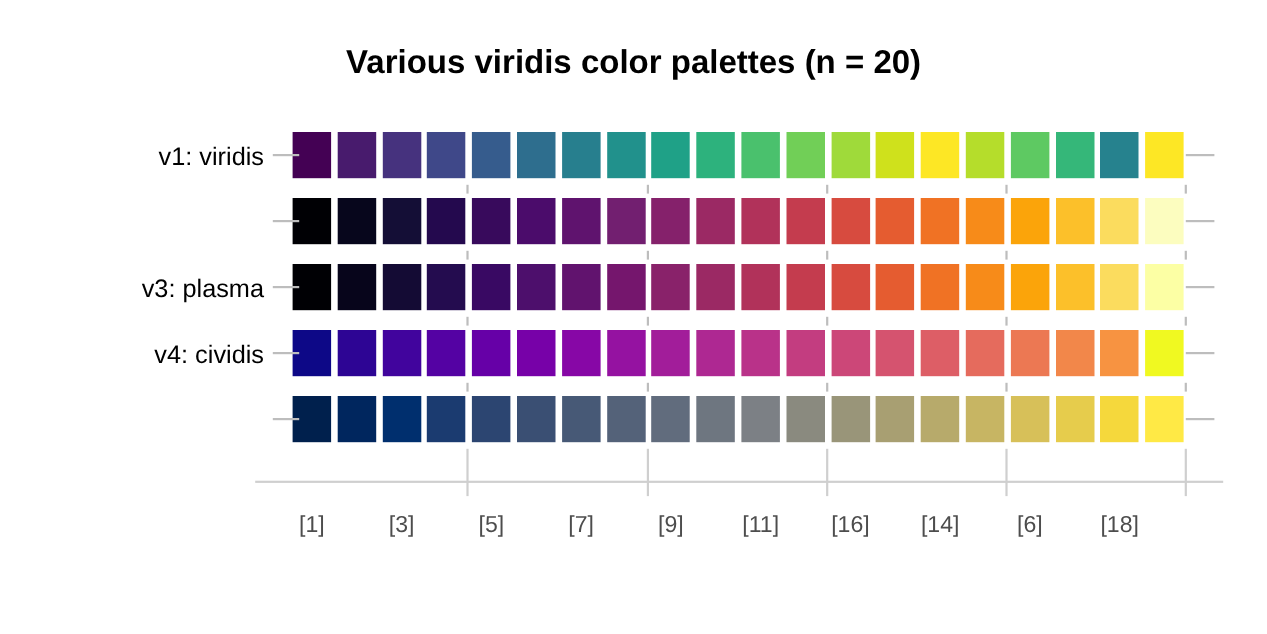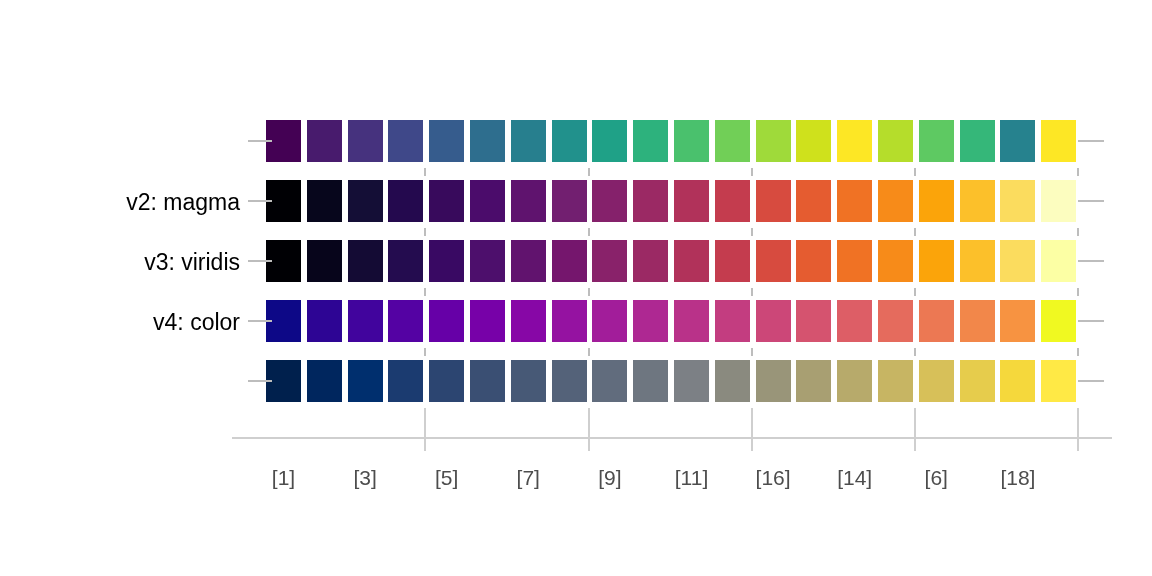--- a/index.html
+++ b/index.html
@@ -63,20 +63,21 @@
     color:#4d4d4d;
     text-align:center;
     white-space:nowrap;
   }
 </style>
 </head>
 <body>
 
 <div id="stage">
 
+  <div id="title">Various viridis color palettes (n = 20)</div>
 
   <div id="plot">
       <div class="row" style="left: 0px; top: 120px; width: 1152px;">
         <div class="tile" title="#440154" style="left: 266px; width: 35px; background: rgb(68, 1, 84);"></div>
         <div class="tile" title="#481B6D" style="left: 306.8px; width: 35px; background: rgb(72, 27, 109);"></div>
         <div class="tile" title="#46327E" style="left: 347.6px; width: 35px; background: rgb(70, 50, 126);"></div>
         <div class="tile" title="#3F4889" style="left: 388.4px; width: 35px; background: rgb(63, 72, 137);"></div>
         <div class="tile" title="#365C8D" style="left: 429.2px; width: 35px; background: rgb(54, 92, 141);"></div>
         <div class="tile" title="#2E6E8E" style="left: 470px; width: 35px; background: rgb(46, 110, 142);"></div>
         <div class="tile" title="#277F8E" style="left: 510.8px; width: 35px; background: rgb(39, 127, 142);"></div>
@@ -87,20 +88,21 @@
         <div class="tile" title="#71CF57" style="left: 714.8px; width: 35px; background: rgb(113, 207, 87);"></div>
         <div class="tile" title="#9FDA3A" style="left: 755.6px; width: 35px; background: rgb(159, 218, 58);"></div>
         <div class="tile" title="#CFE11C" style="left: 796.4px; width: 35px; background: rgb(207, 225, 28);"></div>
         <div class="tile" title="#FDE725" style="left: 837.2px; width: 35px; background: rgb(253, 231, 37);"></div>
         <div class="tile" title="#B5DD2B" style="left: 878px; width: 35px; background: rgb(181, 221, 43);"></div>
         <div class="tile" title="#5EC962" style="left: 918.8px; width: 35px; background: rgb(94, 201, 98);"></div>
         <div class="tile" title="#35B779" style="left: 959.6px; width: 35px; background: rgb(53, 183, 121);"></div>
         <div class="tile" title="#26828E" style="left: 1000.4px; width: 35px; background: rgb(38, 130, 142);"></div>
         <div class="tile" title="#FDE725" style="left: 1041.2px; width: 35px; background: rgb(253, 231, 37);"></div>
       </div>
+      <div class="ylabel" style="left: 40px; width: 200px; top: 129px;">v1: viridis</div>
       <div class="ytick" style="left: 248px; width: 24px; top: 140px;"></div>
       <div class="ytick" style="left: 1078px; width: 26px; top: 140px;"></div>
       <div class="row" style="left: 0px; top: 180px; width: 1152px;">
         <div class="tile" title="#000004" style="left: 266px; width: 35px; background: rgb(0, 0, 4);"></div>
         <div class="tile" title="#07061C" style="left: 306.8px; width: 35px; background: rgb(7, 6, 28);"></div>
         <div class="tile" title="#140E36" style="left: 347.6px; width: 35px; background: rgb(20, 14, 54);"></div>
         <div class="tile" title="#24094E" style="left: 388.4px; width: 35px; background: rgb(36, 9, 78);"></div>
         <div class="tile" title="#380A5C" style="left: 429.2px; width: 35px; background: rgb(56, 10, 92);"></div>
         <div class="tile" title="#4B0C6B" style="left: 470px; width: 35px; background: rgb(75, 12, 107);"></div>
         <div class="tile" title="#5F136E" style="left: 510.8px; width: 35px; background: rgb(95, 19, 110);"></div>
@@ -111,21 +113,20 @@
         <div class="tile" title="#C43C4E" style="left: 714.8px; width: 35px; background: rgb(196, 60, 78);"></div>
         <div class="tile" title="#D74B3F" style="left: 755.6px; width: 35px; background: rgb(215, 75, 63);"></div>
         <div class="tile" title="#E55C30" style="left: 796.4px; width: 35px; background: rgb(229, 92, 48);"></div>
         <div class="tile" title="#F07224" style="left: 837.2px; width: 35px; background: rgb(240, 114, 36);"></div>
         <div class="tile" title="#F78B19" style="left: 878px; width: 35px; background: rgb(247, 139, 25);"></div>
         <div class="tile" title="#FBA40A" style="left: 918.8px; width: 35px; background: rgb(251, 164, 10);"></div>
         <div class="tile" title="#FCC02A" style="left: 959.6px; width: 35px; background: rgb(252, 192, 42);"></div>
         <div class="tile" title="#FBDC5E" style="left: 1000.4px; width: 35px; background: rgb(251, 220, 94);"></div>
         <div class="tile" title="#FCFDBF" style="left: 1041.2px; width: 35px; background: rgb(252, 253, 191);"></div>
       </div>
-      <div class="ylabel" style="left: 40px; width: 200px; top: 189px;">v2: magma</div>
       <div class="ytick" style="left: 248px; width: 24px; top: 200px;"></div>
       <div class="ytick" style="left: 1078px; width: 26px; top: 200px;"></div>
       <div class="row" style="left: 0px; top: 240px; width: 1152px;">
         <div class="tile" title="#000004" style="left: 266px; width: 35px; background: rgb(0, 0, 4);"></div>
         <div class="tile" title="#07051B" style="left: 306.8px; width: 35px; background: rgb(7, 5, 27);"></div>
         <div class="tile" title="#140B34" style="left: 347.6px; width: 35px; background: rgb(20, 11, 52);"></div>
         <div class="tile" title="#240C4F" style="left: 388.4px; width: 35px; background: rgb(36, 12, 79);"></div>
         <div class="tile" title="#390963" style="left: 429.2px; width: 35px; background: rgb(57, 9, 99);"></div>
         <div class="tile" title="#4D0F6C" style="left: 470px; width: 35px; background: rgb(77, 15, 108);"></div>
         <div class="tile" title="#61136E" style="left: 510.8px; width: 35px; background: rgb(97, 19, 110);"></div>
@@ -136,21 +137,21 @@
         <div class="tile" title="#C43C4E" style="left: 714.8px; width: 35px; background: rgb(196, 60, 78);"></div>
         <div class="tile" title="#D74B3F" style="left: 755.6px; width: 35px; background: rgb(215, 75, 63);"></div>
         <div class="tile" title="#E55C30" style="left: 796.4px; width: 35px; background: rgb(229, 92, 48);"></div>
         <div class="tile" title="#F07224" style="left: 837.2px; width: 35px; background: rgb(240, 114, 36);"></div>
         <div class="tile" title="#F78B19" style="left: 878px; width: 35px; background: rgb(247, 139, 25);"></div>
         <div class="tile" title="#FBA40A" style="left: 918.8px; width: 35px; background: rgb(251, 164, 10);"></div>
         <div class="tile" title="#FCC02A" style="left: 959.6px; width: 35px; background: rgb(252, 192, 42);"></div>
         <div class="tile" title="#FBDC5E" style="left: 1000.4px; width: 35px; background: rgb(251, 220, 94);"></div>
         <div class="tile" title="#FCFFA4" style="left: 1041.2px; width: 35px; background: rgb(252, 255, 164);"></div>
       </div>
-      <div class="ylabel" style="left: 40px; width: 200px; top: 249px;">v3: viridis</div>
+      <div class="ylabel" style="left: 40px; width: 200px; top: 249px;">v3: plasma</div>
       <div class="ytick" style="left: 248px; width: 24px; top: 260px;"></div>
       <div class="ytick" style="left: 1078px; width: 26px; top: 260px;"></div>
       <div class="row" style="left: 0px; top: 300px; width: 1152px;">
         <div class="tile" title="#0D0887" style="left: 266px; width: 35px; background: rgb(13, 8, 135);"></div>
         <div class="tile" title="#2D0594" style="left: 306.8px; width: 35px; background: rgb(45, 5, 148);"></div>
         <div class="tile" title="#41049D" style="left: 347.6px; width: 35px; background: rgb(65, 4, 157);"></div>
         <div class="tile" title="#5402A3" style="left: 388.4px; width: 35px; background: rgb(84, 2, 163);"></div>
         <div class="tile" title="#6600A7" style="left: 429.2px; width: 35px; background: rgb(102, 0, 167);"></div>
         <div class="tile" title="#7701A8" style="left: 470px; width: 35px; background: rgb(119, 1, 168);"></div>
         <div class="tile" title="#8707A6" style="left: 510.8px; width: 35px; background: rgb(135, 7, 166);"></div>
@@ -161,21 +162,21 @@
         <div class="tile" title="#C33D80" style="left: 714.8px; width: 35px; background: rgb(195, 61, 128);"></div>
         <div class="tile" title="#CC4778" style="left: 755.6px; width: 35px; background: rgb(204, 71, 120);"></div>
         <div class="tile" title="#D5536F" style="left: 796.4px; width: 35px; background: rgb(213, 83, 111);"></div>
         <div class="tile" title="#DD5E66" style="left: 837.2px; width: 35px; background: rgb(221, 94, 102);"></div>
         <div class="tile" title="#E56B5D" style="left: 878px; width: 35px; background: rgb(229, 107, 93);"></div>
         <div class="tile" title="#EC7853" style="left: 918.8px; width: 35px; background: rgb(236, 120, 83);"></div>
         <div class="tile" title="#F2874A" style="left: 959.6px; width: 35px; background: rgb(242, 135, 74);"></div>
         <div class="tile" title="#F79341" style="left: 1000.4px; width: 35px; background: rgb(247, 147, 65);"></div>
         <div class="tile" title="#F0F921" style="left: 1041.2px; width: 35px; background: rgb(240, 249, 33);"></div>
       </div>
-      <div class="ylabel" style="left: 40px; width: 200px; top: 309px;">v4: color</div>
+      <div class="ylabel" style="left: 40px; width: 200px; top: 309px;">v4: cividis</div>
       <div class="ytick" style="left: 248px; width: 24px; top: 320px;"></div>
       <div class="ytick" style="left: 1078px; width: 26px; top: 320px;"></div>
       <div class="row" style="left: 0px; top: 360px; width: 1152px;">
         <div class="tile" title="#00204D" style="left: 266px; width: 35px; background: rgb(0, 32, 77);"></div>
         <div class="tile" title="#00265E" style="left: 306.8px; width: 35px; background: rgb(0, 38, 94);"></div>
         <div class="tile" title="#002F6E" style="left: 347.6px; width: 35px; background: rgb(0, 47, 110);"></div>
         <div class="tile" title="#1B3B70" style="left: 388.4px; width: 35px; background: rgb(27, 59, 112);"></div>
         <div class="tile" title="#2C4571" style="left: 429.2px; width: 35px; background: rgb(44, 69, 113);"></div>
         <div class="tile" title="#3A4F73" style="left: 470px; width: 35px; background: rgb(58, 79, 115);"></div>
         <div class="tile" title="#475976" style="left: 510.8px; width: 35px; background: rgb(71, 89, 118);"></div>

